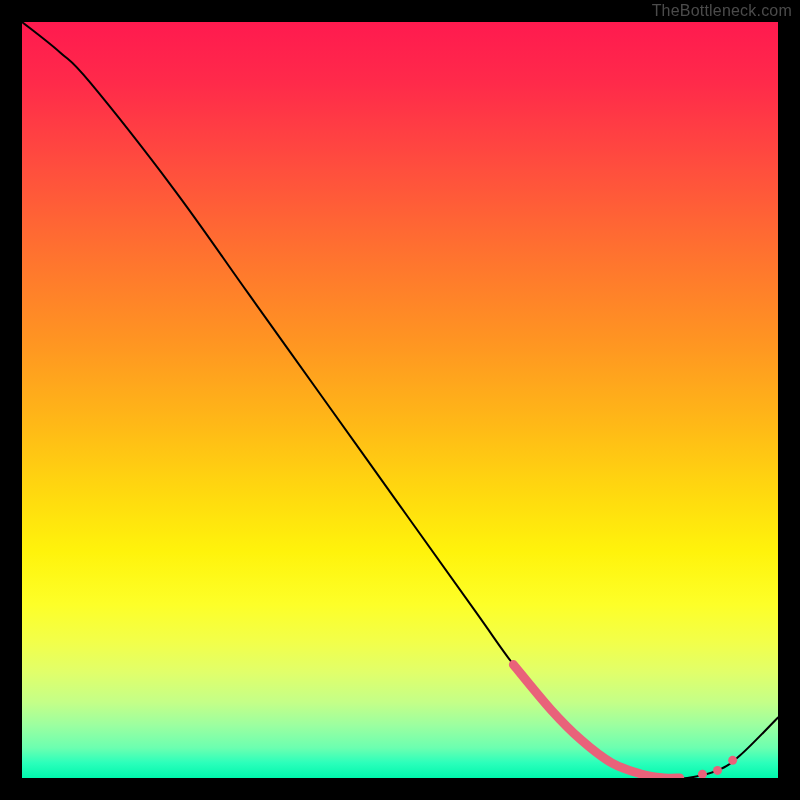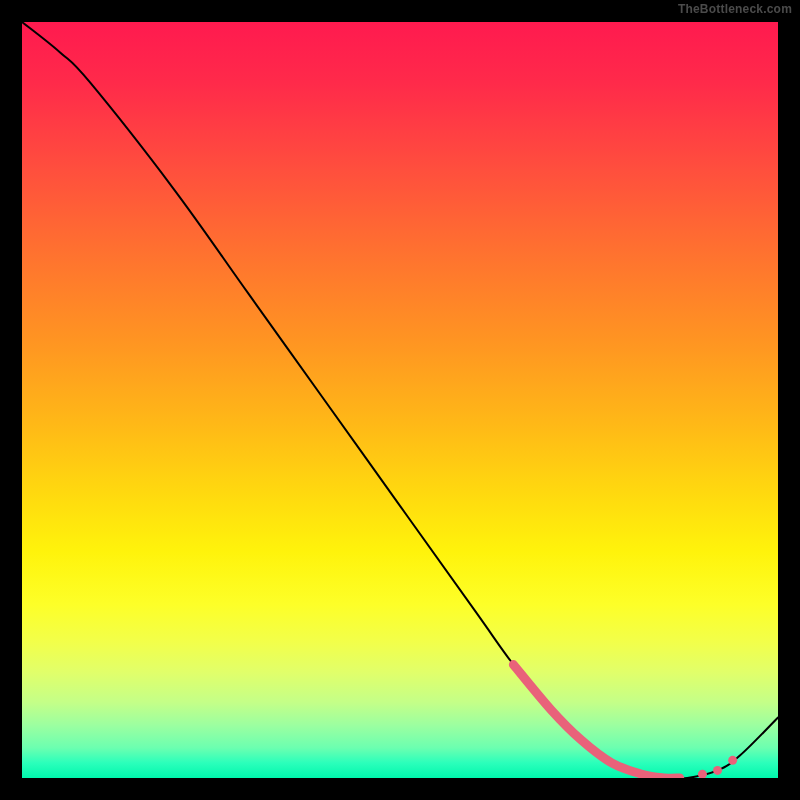--- a/index.html
+++ b/index.html
@@ -65,22 +65,22 @@
     stroke: #e9627a;
     stroke-width: 9;
     stroke-linecap: round;
     stroke-linejoin: round;
   }
   .attribution {
     position: absolute;
     top: 2px;
     right: 8px;
     font-family: Arial, Helvetica, sans-serif;
-    font-size: 12px;
-    font-weight: 700;
+    font-size: 16px;
+    font-weight: 400;
     color: #4b4b4b;
     letter-spacing: 0.2px;
   }
 </style>
 </head>
 <body>
 
 <div class="stage">
 
   <div class="plot-area">

